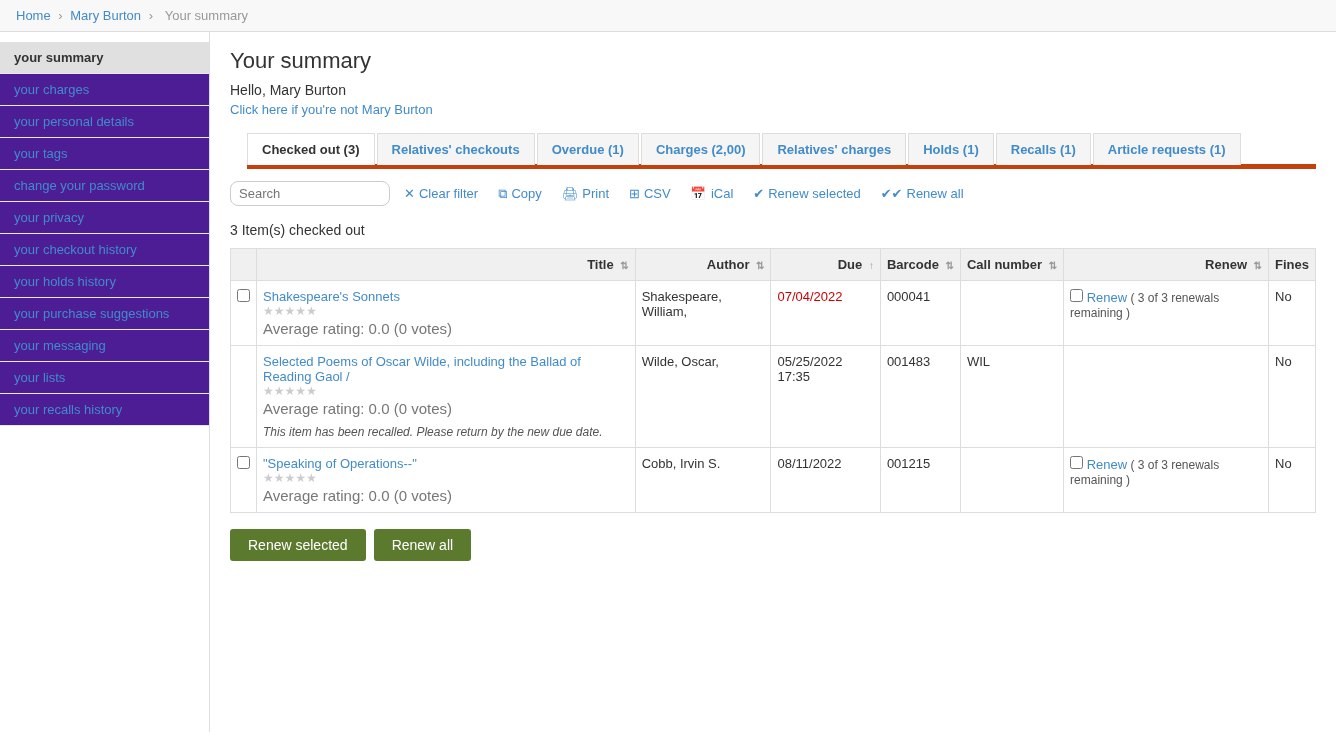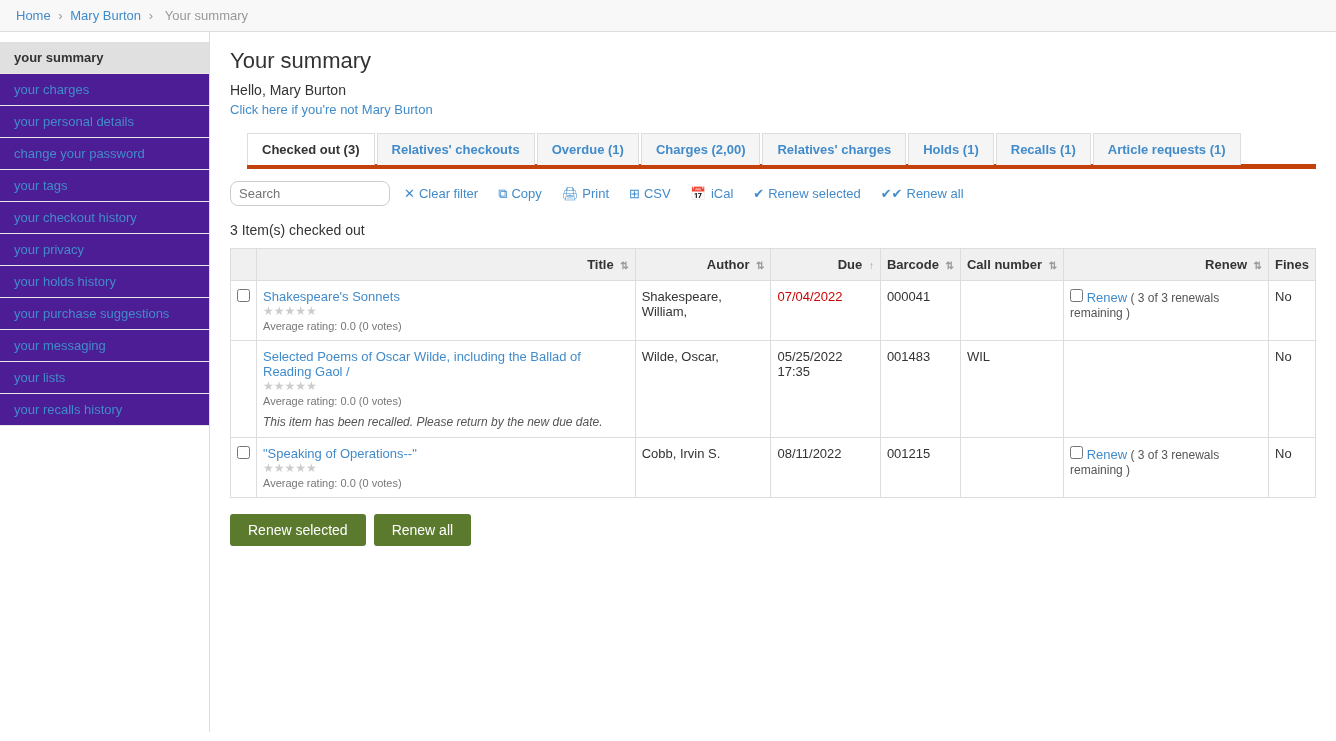--- a/index.html
+++ b/index.html
@@ -125,21 +125,21 @@
     .checkout-table th .sort-icon { color: #999; font-size: 10px; margin-left: 3px; }
     .checkout-table td {
       border: 1px solid #ddd;
       padding: 8px 6px;
       vertical-align: top;
     }
 
     .title-link { color: #428bca; text-decoration: none; font-weight: normal; }
 
     .stars { color: #ccc; font-size: 12px; }
-    .avg-rating { font-size: 11px; color: #777; margin-top: 2px; }
+    .avg-rating { font-size: 15px; color: #777; margin-top: 2px; }
 
     .due-overdue { color: #c00; }
     .due-normal { color: #333; }
 
     .renew-link { color: #428bca; text-decoration: none; }
     .renew-remaining { color: #555; font-size: 12px; }
 
     .recall-notice {
       font-style: italic;
       color: #555;
@@ -177,24 +177,24 @@
   <span>Your summary</span>
 </div>
 
 <div class="layout">
 
   <nav class="sidebar">
 
   <a class="sidebar-item active" href="#">your summary</a>
       <a class="sidebar-item" href="#">your charges</a>
       <a class="sidebar-item" href="#">your personal details</a>
+      <a class="sidebar-item" href="#">your tags</a>
       <a class="sidebar-item" href="#">change your password</a>
-      <a class="sidebar-item" href="#">your tags</a>
+      <a class="sidebar-item" href="#">your privacy</a>
       <a class="sidebar-item" href="#">your checkout history</a>
-      <a class="sidebar-item" href="#">your privacy</a>
       <a class="sidebar-item" href="#">your holds history</a>
       <a class="sidebar-item" href="#">your purchase suggestions</a>
       <a class="sidebar-item" href="#">your messaging</a>
       <a class="sidebar-item" href="#">your lists</a>
       <a class="sidebar-item" href="#">your recalls history</a>
     </nav>
 
   <main class="main">
 
     <h1 class="page-title">Your summary</h1>

